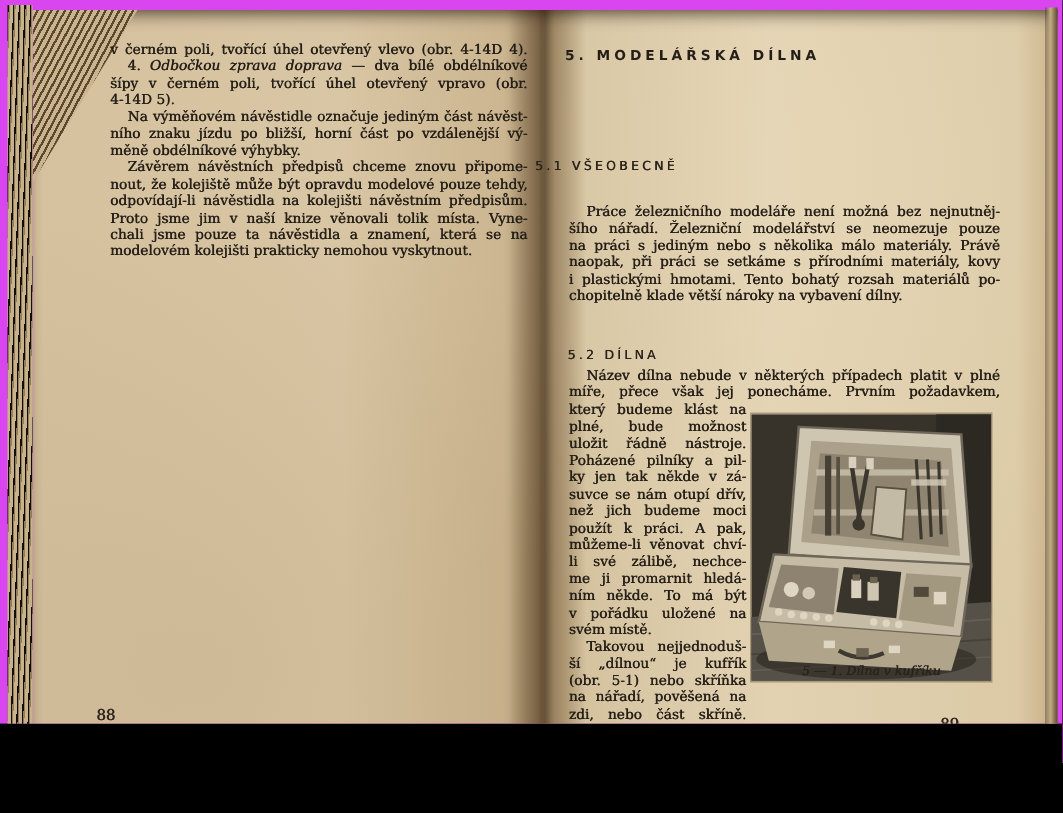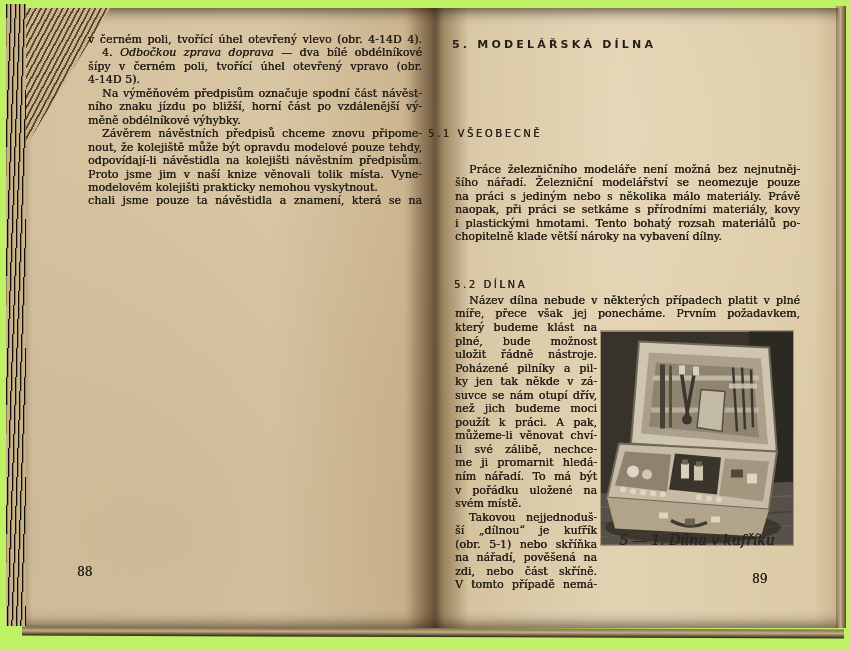--- a/index.html
+++ b/index.html
@@ -1,16 +1,16 @@
 <!DOCTYPE html>
 <html><head>
 <meta charset="utf-8">
 <style>
   html,body{margin:0;padding:0;background:#000;}
-  .scene{position:relative;width:850px;height:650px;background:#bef264;overflow:hidden;
+  .scene{position:relative;width:850px;height:579px;background:#d946ef;overflow:hidden;
          font-family:"DejaVu Serif", serif;}
 
   
   .spread{position:absolute;left:26px;top:8px;width:820px;height:620px;
     background:
       radial-gradient(circle at 18% 85%, rgba(125,95,55,.10), transparent 45%),
       radial-gradient(circle at 80% 20%, rgba(255,245,220,.14), transparent 50%),
       linear-gradient(90deg,#d5c19e 0%, #d9c6a4 30%, #c9b28c 46.5%, #8d7452 49.6%, #b39a72 50.6%, #d7c5a2 54%, #e2d2b2 72%, #dccaa6 96%, #c5ad84 100%);
     box-shadow:inset 0 10px 14px -8px rgba(20,10,0,.75), inset 0 -12px 14px -9px rgba(20,10,0,.6);}
   .gutter-dark{position:absolute;left:46%;top:0;width:8%;height:100%;pointer-events:none;
@@ -50,48 +50,48 @@
   .sh2{left:454px;top:265px;margin-top:14px;}
 
   .pagenum{position:absolute;font-size:12px;color:#2b241d;text-shadow:.3px 0 currentColor;}
   .pn-left{left:77px;top:565px;}
   .pn-right{left:752px;top:572px;}
 
   .figure{position:absolute;left:601px;top:331px;width:192px;height:214px;
     box-shadow:0 0 0 1px rgba(60,45,25,.35);}
   .figure svg{display:block;width:100%;height:100%;}
   .caption{position:absolute;left:596px;top:532px;width:202px;text-align:center;
-    font-style:italic;font-size:14px;color:#2a231b;text-shadow:.3px 0 currentColor;}
+    font-style:italic;font-size:10px;color:#2a231b;text-shadow:.3px 0 currentColor;}
 </style>
 </head>
 <body>
 
 <div class="scene">
   <div class="spread">
     <div class="gutter-dark"></div>
   </div>
   <div class="edge-stripes"></div>
   <div class="corner-fan"></div>
   <div class="bottom-edge"></div>
   <div class="fore-edge"></div>
 
   <div class="blk left-text ink">
     <div class="ln j">v černém poli, tvořící úhel otevřený vlevo (obr. 4-14D 4).</div>
     <div class="ln j ind"><span>4. </span><span class="it">Odbočkou zprava doprava</span><span> — dva bílé obdélníkové</span></div>
     <div class="ln j">šípy v černém poli, tvořící úhel otevřený vpravo (obr.</div>
     <div class="ln j end">4-14D 5).</div>
-    <div class="ln j ind">Na výměňovém předpisům označuje spodní část návěst-</div>
+    <div class="ln j ind">Na výměňovém návěstidle označuje jediným část návěst-</div>
     <div class="ln j">ního znaku jízdu po bližší, horní část po vzdálenější vý-</div>
     <div class="ln j end">měně obdélníkové výhybky.</div>
     <div class="ln j ind">Závěrem návěstních předpisů chceme znovu připome-</div>
     <div class="ln j">nout, že kolejiště může být opravdu modelové pouze tehdy,</div>
     <div class="ln j">odpovídají-li návěstidla na kolejišti návěstním předpisům.</div>
     <div class="ln j">Proto jsme jim v naší knize věnovali tolik místa. Vyne-</div>
+    <div class="ln j">chali jsme pouze ta návěstidla a znamení, která se na</div>
     <div class="ln j end">modelovém kolejišti prakticky nemohou vyskytnout.</div>
-    <div class="ln j">chali jsme pouze ta návěstidla a znamení, která se na</div>
   </div>
   <div class="pagenum pn-left">88</div>
 
   <div class="blk chapter-heading">5. MODELÁŘSKÁ DÍLNA</div>
   <div class="blk section-heading sh1">5.1 VŠEOBECNĚ</div>
 
   <div class="blk s1-text ink">
     <div class="ln j ind">Práce železničního modeláře není možná bez nejnutněj-</div>
     <div class="ln j">šího nářadí. Železniční modelářství se neomezuje pouze</div>
     <div class="ln j">na práci s jediným nebo s několika málo materiály. Právě</div>
@@ -112,21 +112,21 @@
     <div class="ln j">plné, bude možnost</div>
     <div class="ln j">uložit řádně nástroje.</div>
     <div class="ln j">Poházené pilníky a pil-</div>
     <div class="ln j">ky jen tak někde v zá-</div>
     <div class="ln j">suvce se nám otupí dřív,</div>
     <div class="ln j">než jich budeme moci</div>
     <div class="ln j">použít k práci. A pak,</div>
     <div class="ln j">můžeme-li věnovat chví-</div>
     <div class="ln j">li své zálibě, nechce-</div>
     <div class="ln j">me ji promarnit hledá-</div>
-    <div class="ln j">ním nářadí. To má být</div>
+    <div class="ln j">ním někde. To má být</div>
     <div class="ln j">v pořádku uložené na</div>
     <div class="ln j end">svém místě.</div>
     <div class="ln j ind">Takovou nejjednoduš-</div>
     <div class="ln j">ší „dílnou“ je kufřík</div>
     <div class="ln j">(obr. 5-1) nebo skříňka</div>
     <div class="ln j">na nářadí, pověšená na</div>
     <div class="ln j">zdi, nebo část skříně.</div>
     <div class="ln j">V tomto případě nemá-</div>
   </div>
 

